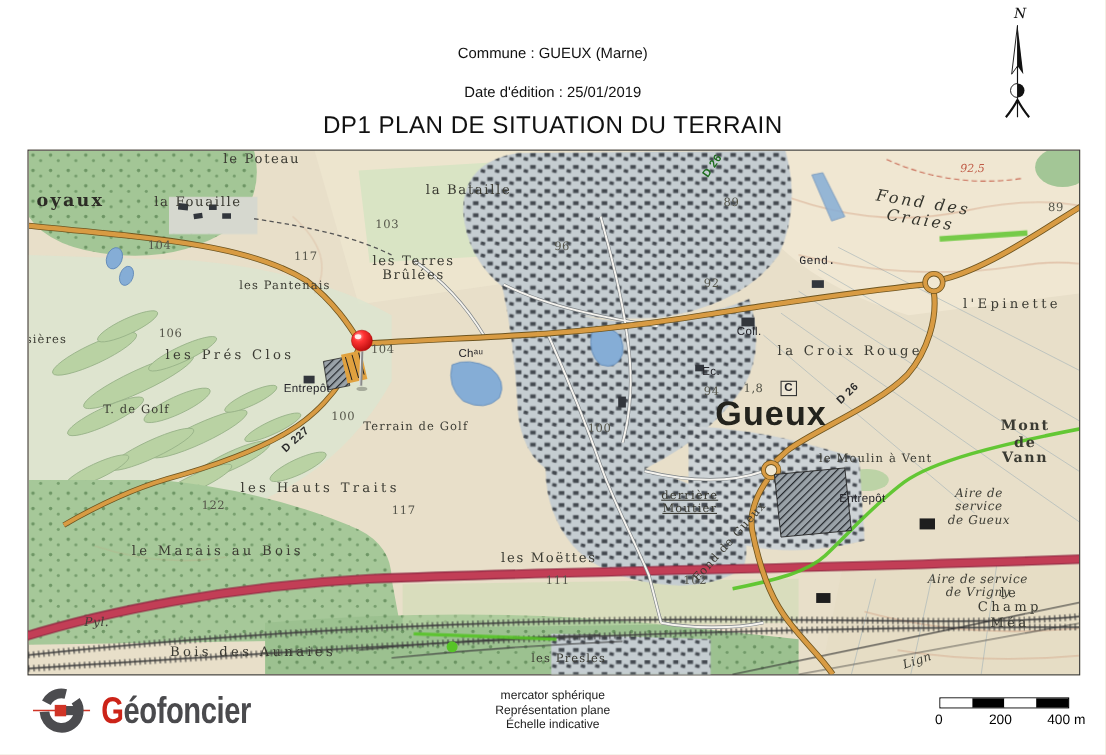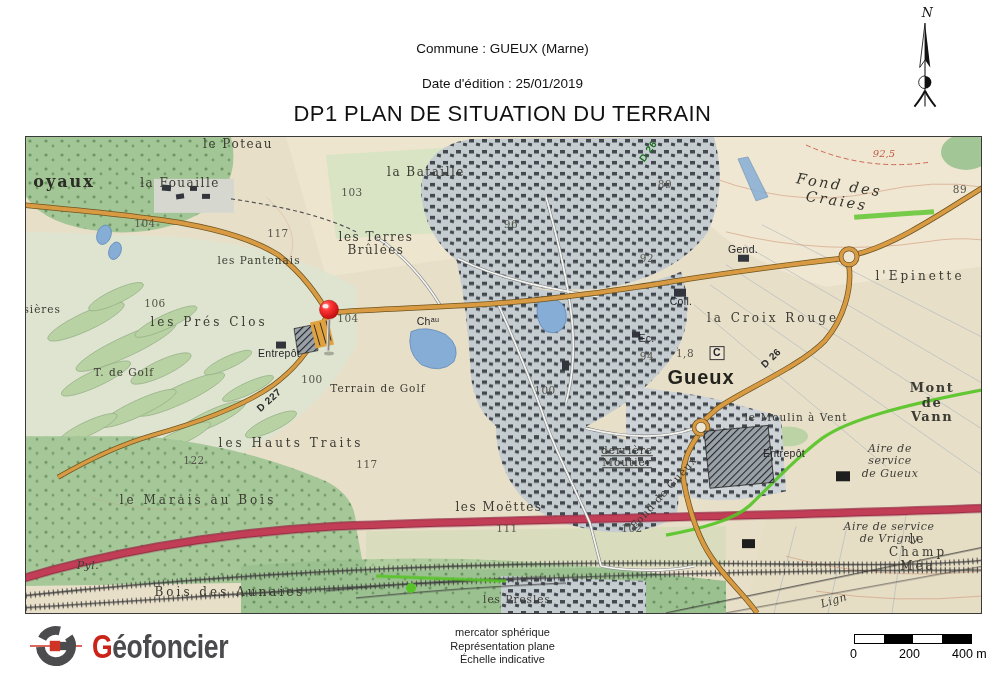--- a/index.html
+++ b/index.html
@@ -15,21 +15,21 @@
   .labels{position:absolute;left:0;top:0;width:955px;height:476px}
   .map-label{position:absolute;transform:translate(-50%,-50%);white-space:pre-line;text-align:center;
              line-height:1.12;pointer-events:none;font-family:"DejaVu Serif",serif;color:#3b3b33}
   .ld{font-size:12px;letter-spacing:1.5px}
   .wide{letter-spacing:3px}
   .ld-sm{font-size:10.5px;letter-spacing:1px}
   .ld-lg{font-size:16px;font-weight:bold;letter-spacing:2px;color:#2c2c26}
   .md{font-size:13px;font-weight:bold;letter-spacing:1.5px}
   .num{font-size:10.5px;color:#55554a;letter-spacing:.5px}
   .inf{font-family:"Liberation Sans",sans-serif;font-size:10.5px;color:#25252a;letter-spacing:.3px}
-  .town{font-family:"Liberation Sans",sans-serif;font-size:20px;font-weight:bold;color:#23231d;letter-spacing:1px}
+  .town{font-family:"Liberation Sans",sans-serif;font-size:31px;font-weight:bold;color:#23231d;letter-spacing:1px}
   .ital{font-style:italic;font-size:11px;color:#3e3e36;letter-spacing:.5px}
   .ital-lg{font-size:14.5px;letter-spacing:2.5px;color:#35352d}
   .road{font-family:"Liberation Sans",sans-serif;font-size:10px;font-weight:bold;color:#2b2b2b;letter-spacing:.5px}
   .road-gr{color:#1d6d1d}
   .contour{font-style:italic;font-size:10px;color:#bf5a45;font-family:"DejaVu Serif",serif}
   .boxed{border:1px solid #333;padding:0 2.5px;font-weight:bold;background:rgba(240,235,220,.55)}
   
   .logo{position:absolute;left:30px;top:617px;height:58px;display:flex;align-items:center;gap:10px}
   .logo-text{font-weight:bold;font-size:34px;transform:scaleX(.78);transform-origin:left center;
              letter-spacing:-.5px;color:#4a4a4d;white-space:nowrap}
@@ -257,21 +257,21 @@
         <span class="map-label ld ld-lg" style="left: 38px; top: 45px;">oyaux</span>
         <span class="map-label ld" style="left: 138px; top: 47px; margin-left: 16px;">la Fouaille</span>
         <span class="map-label ld" style="left: 212px; top: 8px;">le Poteau</span>
         <span class="map-label ld" style="left: 400px; top: 36px;">la Bataille</span>
         <span class="map-label ld" style="left: 350px; top: 107px;">les Terres
 Brûlées</span>
         <span class="map-label ld ld-sm" style="left: 233px; top: 124px;">les Pantenais</span>
         <span class="map-label num" style="left: 119px; top: 87px;">104</span>
         <span class="map-label num" style="left: 252px; top: 97px;">117</span>
         <span class="map-label num" style="left: 322px; top: 182px;">104</span>
-        <span class="map-label num" style="left: 326px; top: 56px;">103</span>
+        <span class="map-label num" style="left: 326px; top: 68px;">103</span>
         <span class="map-label num" style="left: 485px; top: 88px;">96</span>
         <span class="map-label num" style="left: 129px; top: 167px; text-align: right;">106</span>
         <span class="map-label ld ld-sm" style="left: 14px; top: 173px;">isières</span>
         <span class="map-label ld wide" style="left: 183px; top: 186px;">les Prés Clos</span>
         <span class="map-label inf" style="left: 253px; top: 217px;">Entrepôt</span>
         <span class="map-label ld ld-sm" style="left: 98px; top: 236px;">T. de Golf</span>
         <span class="map-label ld ld-sm" style="left: 352px; top: 252px;">Terrain de Golf</span>
         <span class="map-label road" style="left: 243px; top: 263px; transform: translate(-50%, -50%) rotate(-42deg);">D 227</span>
         <span class="map-label ld wide" style="left: 265px; top: 307px;">les Hauts Traits</span>
         <span class="map-label num" style="left: 168px; top: 324px;">122</span>
@@ -289,21 +289,21 @@
 Moutier</span>
         <span class="map-label ld ld-sm" style="left: 770px; top: 281px;">le Moulin à Vent</span>
         <span class="map-label md" style="left: 906px; top: 266px;">Mont de Vann</span>
         <span class="map-label inf" style="left: 758px; top: 317px;">Entrepôt</span>
         <span class="map-label ital" style="left: 864px; top: 324px;">Aire de service
 de Gueux</span>
         <span class="map-label ital" style="left: 863px; top: 396px;">Aire de service de Vrigny</span>
         <span class="map-label ld wide" style="left: 892px; top: 416px;">le Champ Méa</span>
         <span class="map-label ital" style="left: 808px; top: 464px; transform: translate(-50%, -50%) rotate(-18deg);">Lign</span>
         <span class="map-label ital ital-lg" style="left: 812px; top: 56px; transform: translate(-50%, -50%) rotate(9deg);">Fond des Craies</span>
-        <span class="map-label inf" style="left: 717px; top: 113px;">Gend.</span>
+        <span class="map-label inf" style="left: 717px; top: 102px; font-family: Liberation Mono, monospace;">Gend.</span>
         <span class="map-label ld wide" style="left: 894px; top: 140px;">l'Epinette</span>
         <span class="map-label num" style="left: 934px; top: 53px;">89</span>
         <span class="map-label num" style="left: 639px; top: 48px;">89</span>
         <span class="map-label num" style="left: 621px; top: 122px;">92</span>
         <span class="map-label contour" style="left: 858px; top: 17px;">92,5</span>
         <span class="map-label inf" style="left: 655px; top: 165px;">Coll.</span>
         <span class="map-label ld wide" style="left: 747px; top: 182px;">la Croix Rouge</span>
         <span class="map-label num" style="left: 659px; top: 217px;">1,8</span>
         <span class="map-label inf boxed" style="left: 691px; top: 216px;">C</span>
         <span class="map-label num" style="left: 621px; top: 220px;">94</span>

